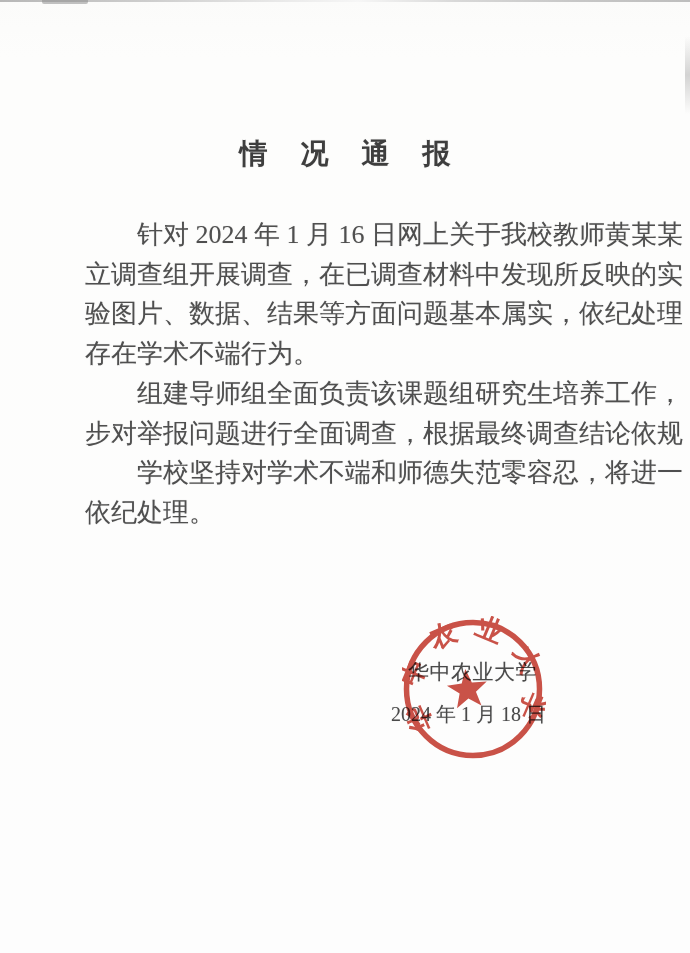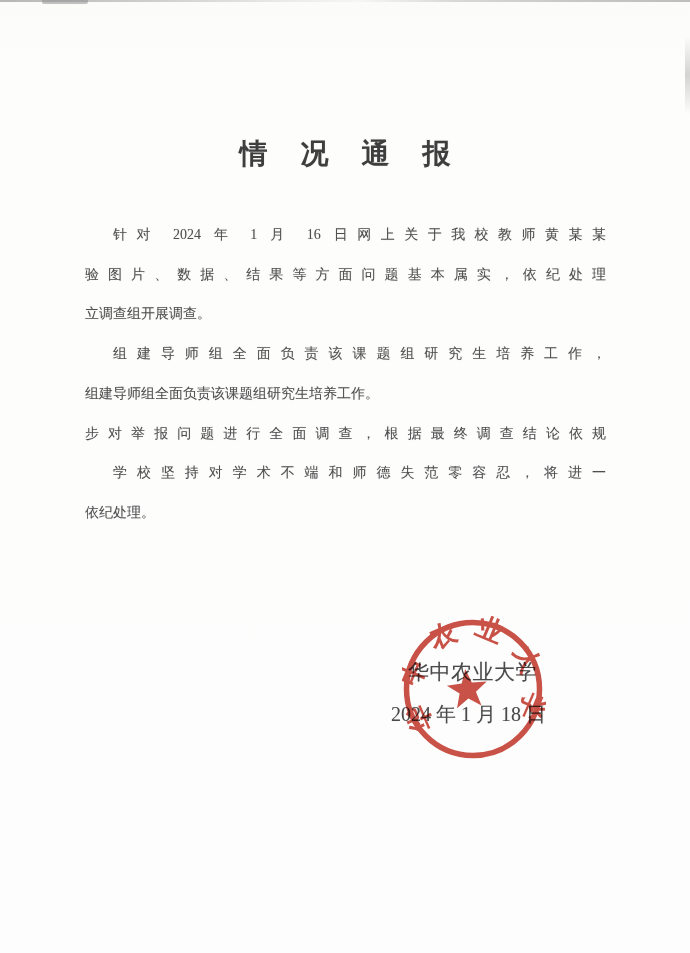--- a/index.html
+++ b/index.html
@@ -37,21 +37,21 @@
   .title {
     position: absolute; top: 135px; left: 0; width: 100%;
     text-align: center;
     font-size: 28px; font-weight: bold;
     letter-spacing: 13px; text-indent: 13px;
     color: #3e3e3e;
     text-shadow: 0 0 1px rgba(70,70,70,.25);
   }
   .body-text {
     position: absolute; left: 85px; top: 215px; width: 521px;
-    font-size: 14px; line-height: 39.7px;
+    font-size: 26px; line-height: 39.7px;
     color: #4f4f4f;
     text-shadow: 0 0 1px rgba(90,90,90,.28);
   }
   .line { text-align: justify; text-align-last: justify; white-space: nowrap; }
   .line.first { text-indent: 2em; }
   .line.last { text-align-last: left; white-space: normal; }
   .sig-org {
     position: absolute; left: 408px; top: 657px;
     font-size: 21px; line-height: 30px; letter-spacing: .5px;
     color: #4a4a4a; text-shadow: 0 0 1px rgba(90,90,90,.28);
@@ -83,26 +83,26 @@
 
   <div class="scan-top"></div>
   <div class="scan-notch"></div>
   <div class="scan-right"></div>
 
   <div class="title">情 况 通 报</div>
 
   <div class="body-text">
       <div>
         <div class="line first">针对 2024 年 1 月 16 日网上关于我校教师黄某某</div>
+        <div class="line">立调查组开展调查，在已调查材料中发现所反映的实</div>
         <div class="line">验图片、数据、结果等方面问题基本属实，依纪处理</div>
-        <div class="line last">立调查组开展调查。</div>
+        <div class="line last">存在学术不端行为。</div>
       </div>
       <div>
         <div class="line first">组建导师组全面负责该课题组研究生培养工作，</div>
-        <div class="line last">组建导师组全面负责该课题组研究生培养工作。</div>
       </div>
       <div>
         <div class="line">步对举报问题进行全面调查，根据最终调查结论依规</div>
         <div class="line first">学校坚持对学术不端和师德失范零容忍，将进一</div>
         <div class="line last">依纪处理。</div>
       </div>
     </div>
 
   <div class="sig-org">华中农业大学</div>
   <div class="sig-date">2024 年 1 月 18 日</div>

